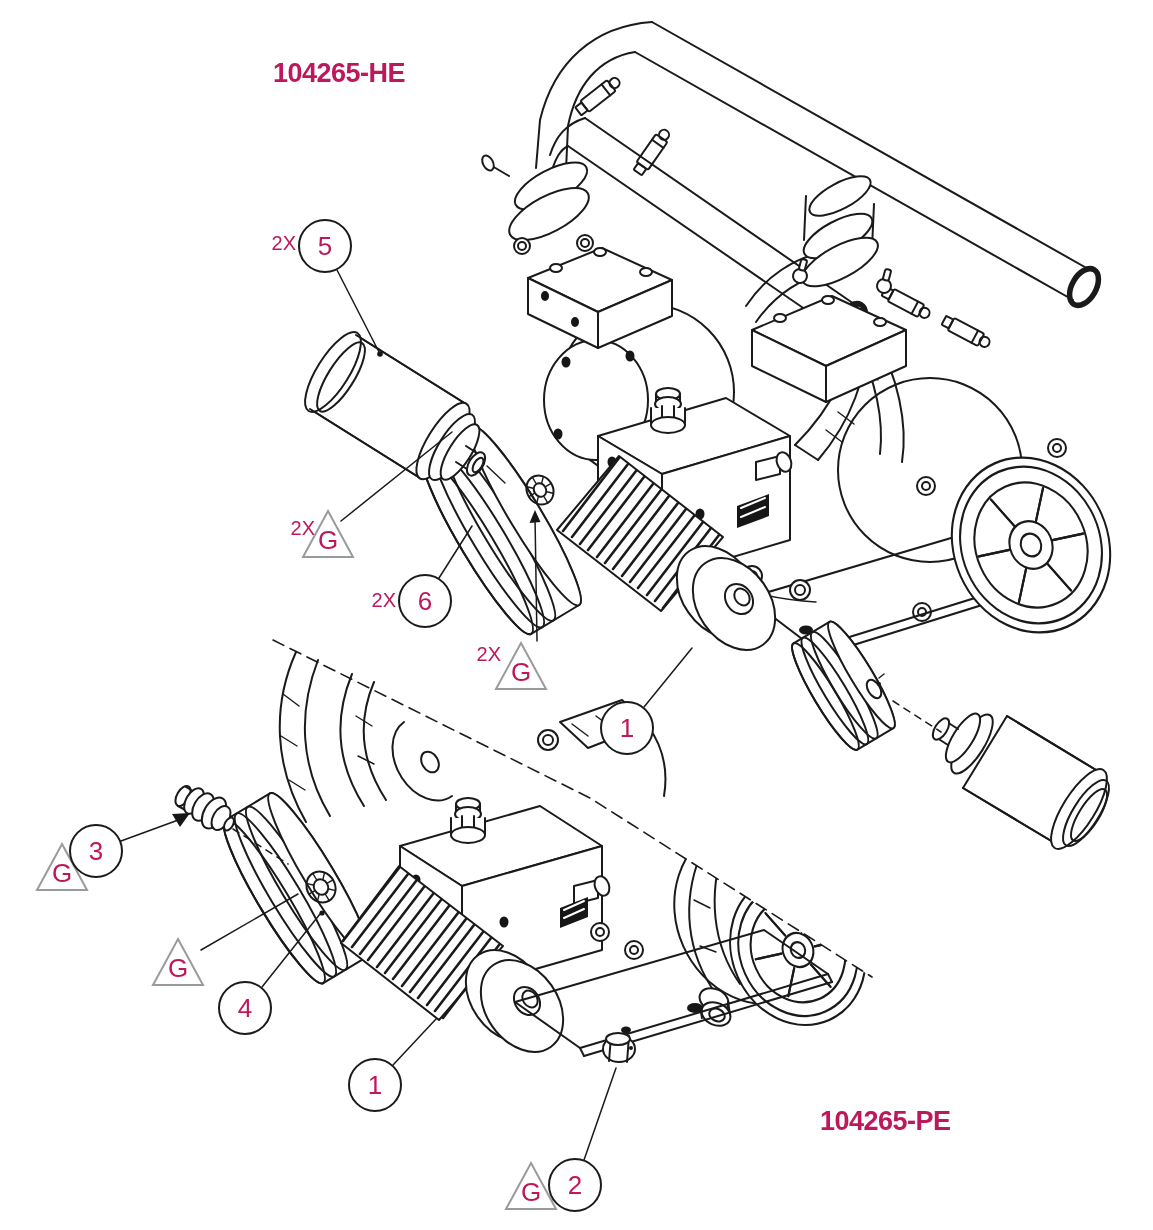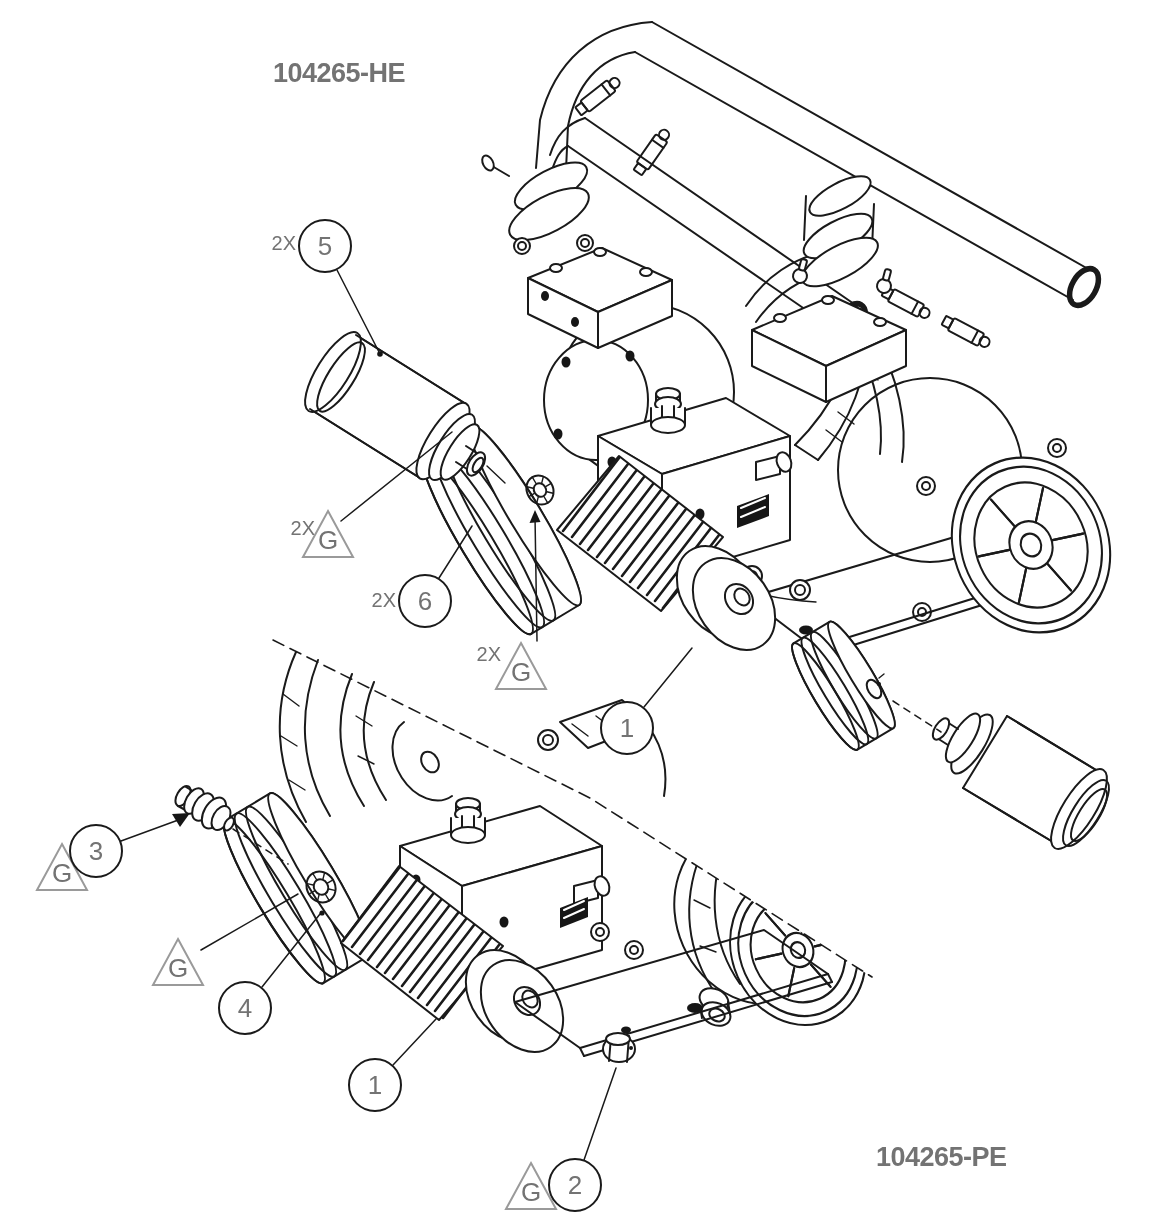--- a/index.html
+++ b/index.html
@@ -1,17 +1,17 @@
 <!DOCTYPE html>
 <html><head>
 <meta charset="utf-8">
 <style>
   html,body{margin:0;padding:0;background:#ffffff;}
   .stage{position:relative;width:1139px;height:1230px;background:#ffffff;overflow:hidden;
-         font-family:"Liberation Sans", sans-serif;color:#737373;}
+         font-family:"Liberation Sans", sans-serif;color:#be185d;}
   svg.art{position:absolute;left:0;top:0;}
   svg.art *{stroke:#1a1a1a;stroke-width:2;fill:none;stroke-linecap:round;stroke-linejoin:round;}
   svg.art .f{fill:#ffffff;}
   svg.art .dk{fill:#161616;stroke:none;}
   svg.art .wl{stroke:#ffffff;}
   svg.art .thin{stroke-width:1.4;}
   svg.art .ring{stroke-width:5.5;}
   svg.art .ldr{stroke-width:1.5;}
   svg.art .dash{stroke-dasharray:7 6;stroke-width:1.5;}
   svg.art .bdash{stroke-dasharray:12 7;stroke-width:1.6;}
@@ -412,21 +412,21 @@
     <path class="dash" d="M233,829 L288,864"></path>
     <path class="ldr" d="M201,950 L298,894"></path>
     <path class="ldr" d="M262,987 L320,914"></path>
     <path class="ldr" d="M393,1065 L436,1019"></path>
     <path class="ldr" d="M584,1160 L616,1068"></path>
     <path class="dash" d="M893,701 L941,732"></path>
   </g>
 </svg>
 
 <div class="asm-label" style="left:273px;top:58px;">104265-HE</div>
-<div class="asm-label" style="left:876px;top:1106px;margin-top:36px;">104265-PE</div>
+<div class="asm-label" style="left:820px;top:1106px;">104265-PE</div>
 
 <div class="callout" style="left:298px;top:219px;">
   <span class="qty" style="right:calc(100% + 4px);top:12px;">2X</span>
   <span class="num">5</span>
 </div>
 
 <div class="tri-callout" style="left:300px;top:508px;">
   <span class="qty" style="right:calc(100% - 15px);top:10px;">2X</span>
   <svg width="56" height="52">
     <polygon points="28,3 53,49 3,49"></polygon>

